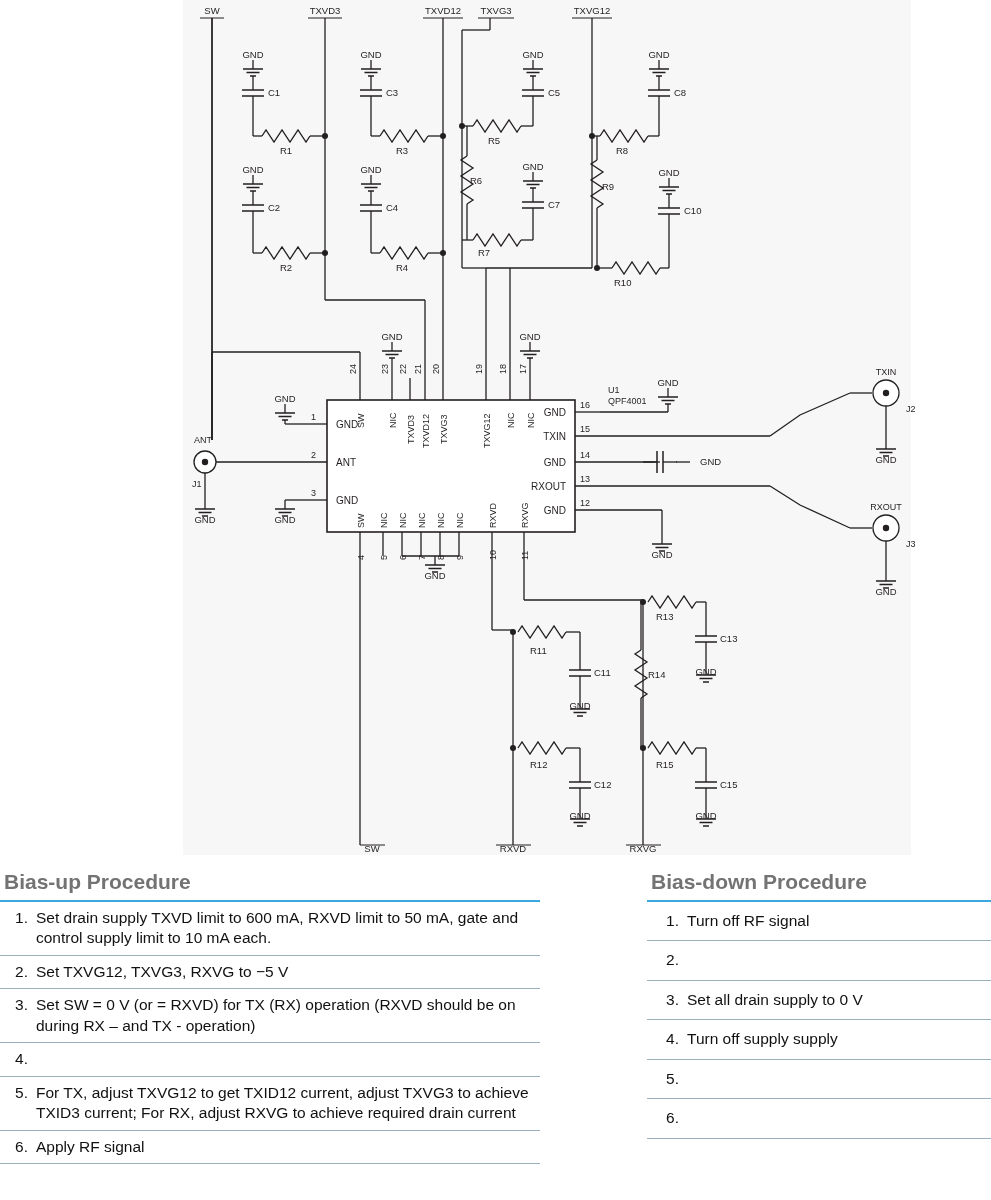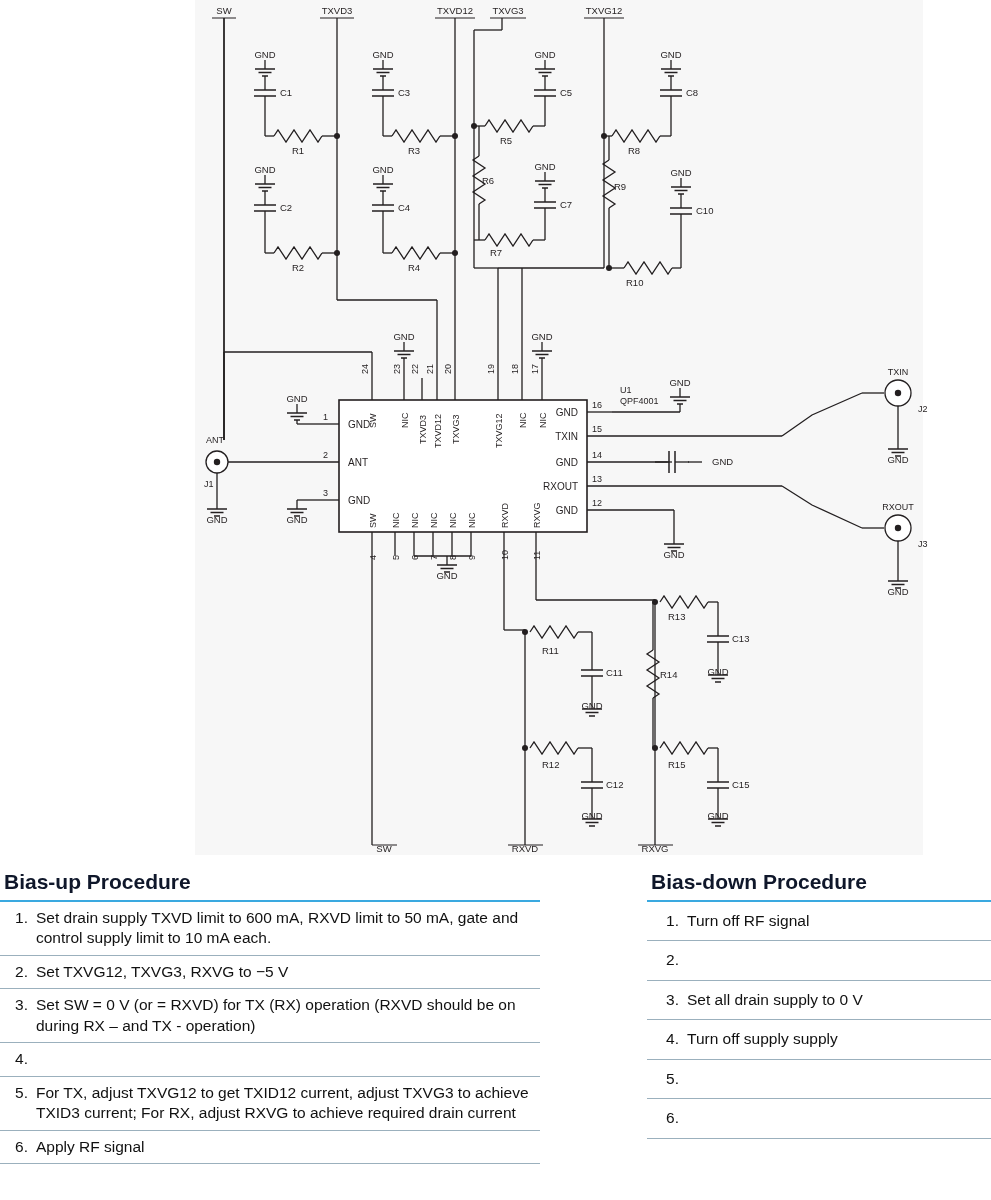--- a/index.html
+++ b/index.html
@@ -9,21 +9,21 @@
   }
   body {
     width: 991px;
     height: 1200px;
     font-family: "Liberation Sans", sans-serif;
     position: relative;
     overflow: hidden;
   }
   #schematic {
     position: absolute;
-    left: 12px;
+    left: 0;
     top: 0;
     width: 955px;
     height: 860px;
   }
   #schematic .bg {
     position: absolute;
     left: 183px;
     top: 0;
     width: 728px;
     height: 855px;
@@ -38,21 +38,21 @@
   }
   .proc {
     position: absolute;
     top: 870px;
   }
   #proc-left { left: 0px; width: 540px; }
   #proc-right { left: 612px; width: 413px; margin-left: 35px; }
   .proc h2 {
     font-size: 21px;
     font-weight: bold;
-    color: #0f172a;
+    color: #737373;
     margin: 0 0 6px 4px;
     font-family: "Liberation Sans", sans-serif;
   }
   .proc .rule-top {
     border-top: 2px solid #3aa9e0;
     height: 0;
     margin: 0;
   }
   .proc ol {
     list-style: none;

